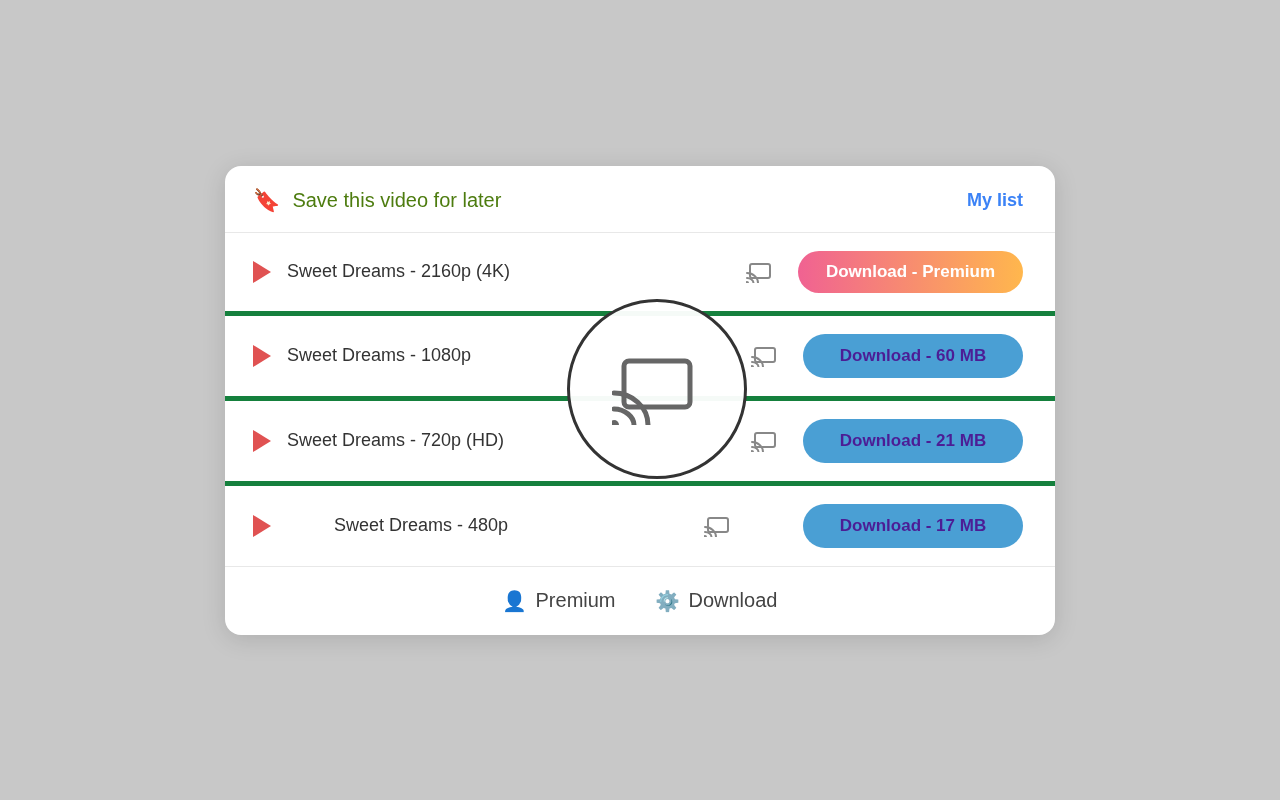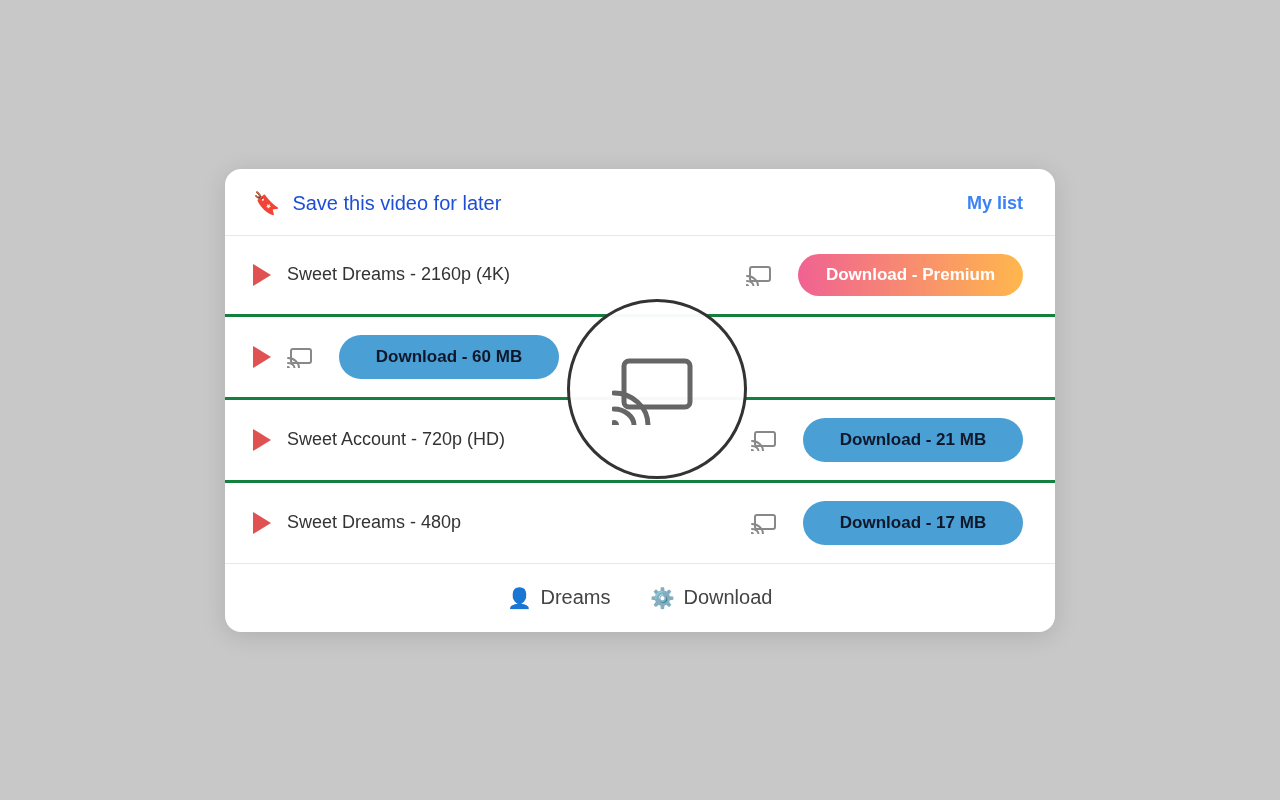--- a/index.html
+++ b/index.html
@@ -39,37 +39,37 @@
       gap: 12px;
     }
 
     .bookmark-icon {
       font-size: 22px;
       color: #333;
     }
 
     .save-text {
       font-size: 20px;
-      color: #1d4ed8;
+      color: #4d7c0f;
       font-weight: 400;
     }
 
     .my-list-text {
       font-size: 18px;
       color: #3b82f6;
       font-weight: 700;
       cursor: pointer;
     }
 
     
     .video-row {
       display: flex;
       align-items: center;
       padding: 18px 32px 18px 28px;
-      border-bottom: 3px solid #15803d;
+      border-bottom: 5px solid #15803d;
       position: relative;
     }
 
     
     .play-triangle {
       width: 0;
       height: 0;
       border-top: 11px solid transparent;
       border-bottom: 11px solid transparent;
       border-left: 18px solid #e05252;
@@ -102,21 +102,21 @@
       font-size: 17px;
       font-weight: 600;
       cursor: pointer;
       white-space: nowrap;
       min-width: 220px;
       text-align: center;
     }
 
     .btn-download {
       background: #4a9fd4;
-      color: #0f172a;
+      color: #4c1d95;
       border: none;
       border-radius: 30px;
       padding: 12px 28px;
       font-size: 17px;
       font-weight: 600;
       cursor: pointer;
       white-space: nowrap;
       min-width: 220px;
       text-align: center;
     }
@@ -196,42 +196,43 @@
         <rect x="4" y="3" width="20" height="14" rx="2" stroke="#888" stroke-width="2" fill="none"></rect>
         <path d="M1 17c3.5 0 6.5 2.5 6.5 5" stroke="#888" stroke-width="2" stroke-linecap="round" fill="none"></path>
         <path d="M1 12c6 0 11 4.5 11 10" stroke="#888" stroke-width="2" stroke-linecap="round" fill="none"></path>
         <circle cx="1" cy="22" r="2" fill="#888"></circle>
       </svg>
       <button class="btn-premium">Download - Premium</button>
     </div>
 
     <div class="video-row">
       <div class="play-triangle"></div>
+      <span class="video-title">Sweet Dreams - 1080p</span>
       <svg class="cast-svg" viewBox="0 0 28 22" fill="none" xmlns="http://www.w3.org/2000/svg">
         <rect x="4" y="3" width="20" height="14" rx="2" stroke="#888" stroke-width="2" fill="none"></rect>
         <path d="M1 17c3.5 0 6.5 2.5 6.5 5" stroke="#888" stroke-width="2" stroke-linecap="round" fill="none"></path>
         <path d="M1 12c6 0 11 4.5 11 10" stroke="#888" stroke-width="2" stroke-linecap="round" fill="none"></path>
         <circle cx="1" cy="22" r="2" fill="#888"></circle>
       </svg>
       <button class="btn-download">Download - 60 MB</button>
     </div>
 
     <div class="video-row">
       <div class="play-triangle"></div>
-      <span class="video-title">Sweet Account - 720p (HD)</span>
+      <span class="video-title">Sweet Dreams - 720p (HD)</span>
       <svg class="cast-svg" viewBox="0 0 28 22" fill="none" xmlns="http://www.w3.org/2000/svg">
         <rect x="4" y="3" width="20" height="14" rx="2" stroke="#888" stroke-width="2" fill="none"></rect>
         <path d="M1 17c3.5 0 6.5 2.5 6.5 5" stroke="#888" stroke-width="2" stroke-linecap="round" fill="none"></path>
         <path d="M1 12c6 0 11 4.5 11 10" stroke="#888" stroke-width="2" stroke-linecap="round" fill="none"></path>
         <circle cx="1" cy="22" r="2" fill="#888"></circle>
       </svg>
       <button class="btn-download">Download - 21 MB</button>
     </div>
 
-    <div class="video-row" style="border-bottom: none;">
+    <div class="video-row" style="border-bottom: none; gap: 47px;">
       <div class="play-triangle"></div>
       <span class="video-title">Sweet Dreams - 480p</span>
       <svg class="cast-svg" viewBox="0 0 28 22" fill="none" xmlns="http://www.w3.org/2000/svg">
         <rect x="4" y="3" width="20" height="14" rx="2" stroke="#888" stroke-width="2" fill="none"></rect>
         <path d="M1 17c3.5 0 6.5 2.5 6.5 5" stroke="#888" stroke-width="2" stroke-linecap="round" fill="none"></path>
         <path d="M1 12c6 0 11 4.5 11 10" stroke="#888" stroke-width="2" stroke-linecap="round" fill="none"></path>
         <circle cx="1" cy="22" r="2" fill="#888"></circle>
       </svg>
       <button class="btn-download">Download - 17 MB</button>
     </div>
@@ -243,21 +244,21 @@
         <path d="M2 40c18 0 34 14 34 32" stroke="#666" stroke-width="5" stroke-linecap="round" fill="none"></path>
         <circle cx="2" cy="72" r="5" fill="#666"></circle>
       </svg>
     </div>
 
   </div>
 
   <div class="card-footer" style="border-top: 1px solid #e8e8e8;">
     <button class="footer-btn">
       <span class="footer-icon">👤</span>
-      <span>Dreams</span>
+      <span>Premium</span>
     </button>
     <button class="footer-btn">
       <span class="footer-icon">⚙️</span>
       <span>Download</span>
     </button>
   </div>
 
 </div>
 
 </body></html>

